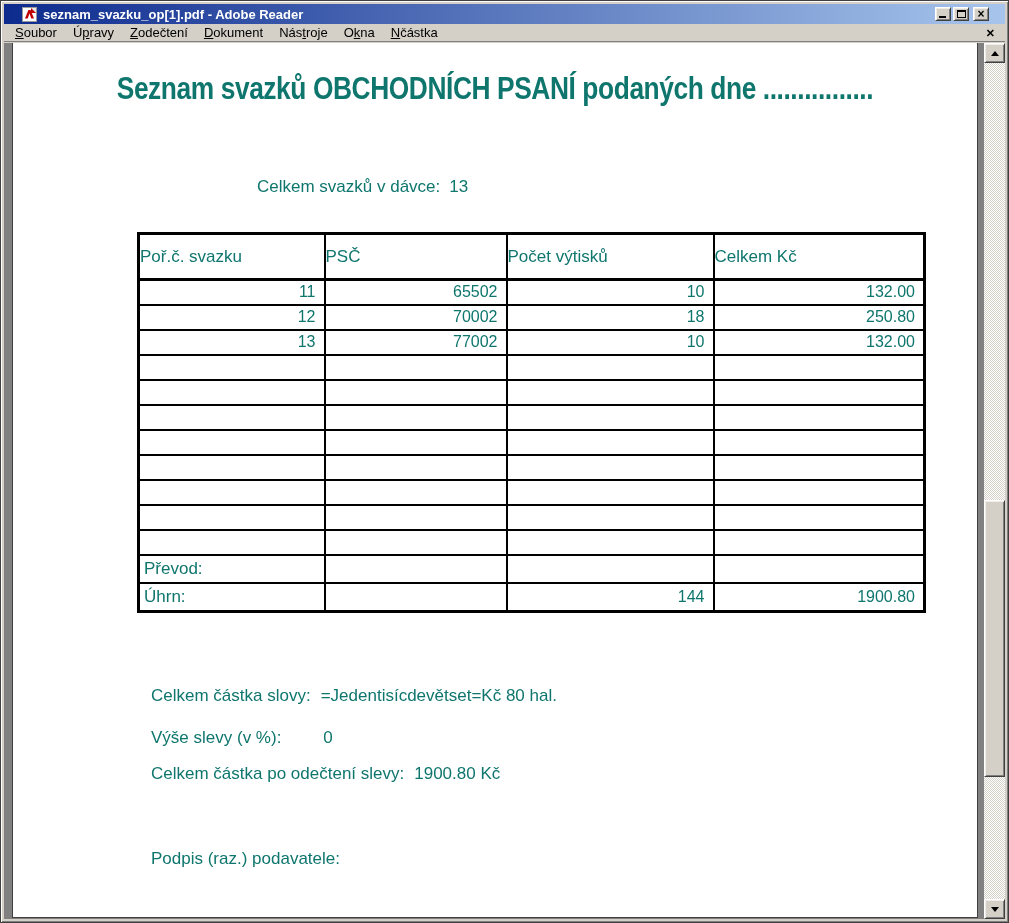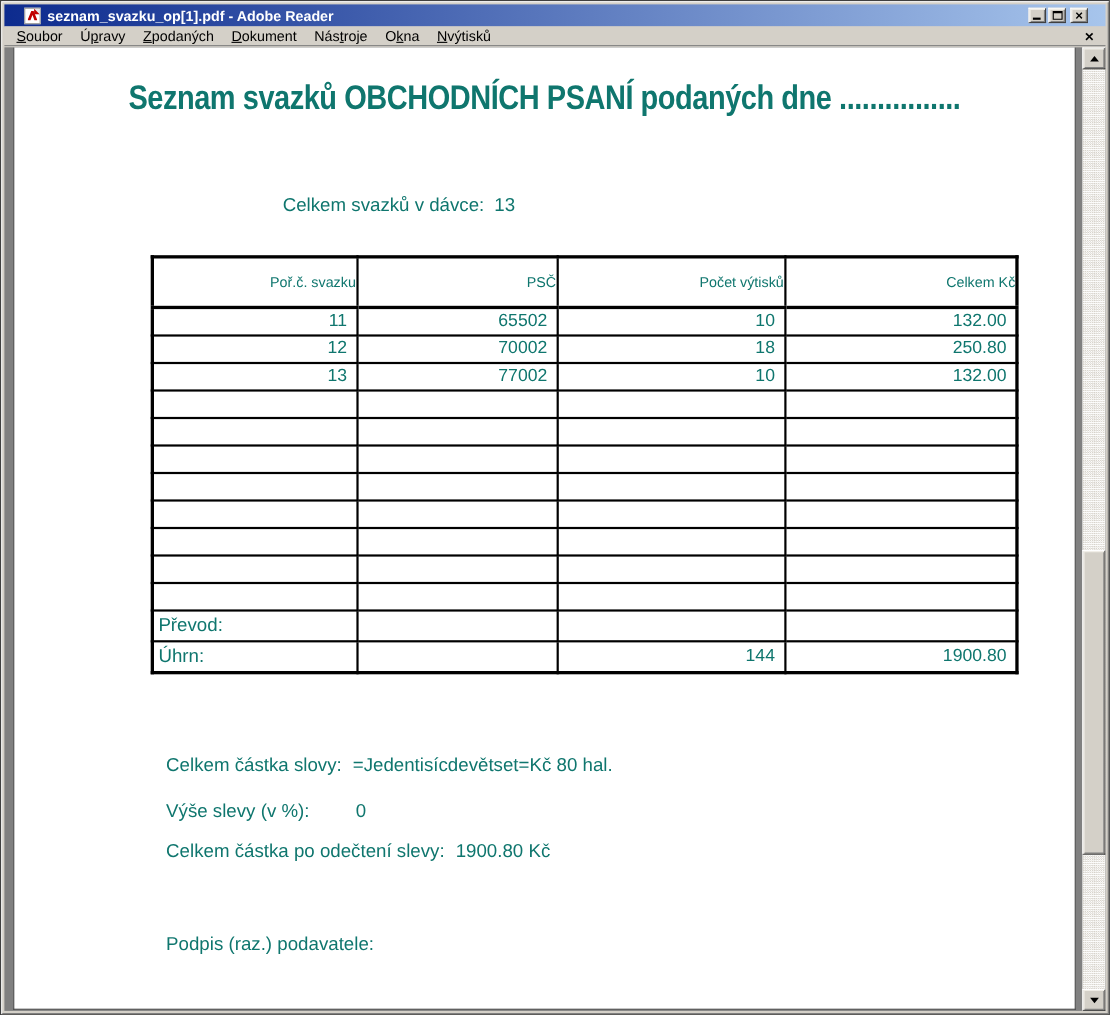--- a/index.html
+++ b/index.html
@@ -100,21 +100,21 @@
     border-collapse:collapse; table-layout:fixed; width:786px;
     font-size:16px;
   }
   table.sheet col.c1 { width:186px; }
   table.sheet col.c2 { width:182px; }
   table.sheet col.c3 { width:207px; }
   table.sheet col.c4 { width:211px; }
   table.sheet th, table.sheet td { border:2px solid #000; overflow:hidden; white-space:nowrap; }
   table.sheet { border:3px solid #000; }
   table.sheet th {
-    height:46px; font-size:13px; font-weight:normal; text-align:right;
+    height:46px; font-size:17px; font-weight:normal; text-align:left;
     border-bottom:3px solid #000;
   }
   table.sheet td { height:25px; text-align:right; padding-right:8px; }
   table.sheet tr.sum-row td { height:28px; }
   table.sheet tr.total-row td { height:29px; }
   table.sheet td.row-label { text-align:left; padding-left:4px; font-size:17px; }
 
   .sum-line { position:absolute; left:138px; font-size:17px; }
   .sum-line .value { margin-left:10px; }
   .sum-line.words { top:643px; }
@@ -143,25 +143,25 @@
         </div>
       <div class="win-btn close-btn">
           <span>×</span>
         </div>
     </div>
   </div>
 
   <div class="menubar">
     <span class="menu-item"><span class="pre"></span><span class="key">S</span><span class="post">oubor</span></span>
     <span class="menu-item"><span class="pre">Ú</span><span class="key">p</span><span class="post">ravy</span></span>
-    <span class="menu-item"><span class="pre"></span><span class="key">Z</span><span class="post">podaných</span></span>
+    <span class="menu-item"><span class="pre"></span><span class="key">Z</span><span class="post">odečtení</span></span>
     <span class="menu-item"><span class="pre"></span><span class="key">D</span><span class="post">okument</span></span>
     <span class="menu-item"><span class="pre">Nás</span><span class="key">t</span><span class="post">roje</span></span>
     <span class="menu-item"><span class="pre">O</span><span class="key">k</span><span class="post">na</span></span>
-    <span class="menu-item"><span class="pre"></span><span class="key">N</span><span class="post">výtisků</span></span>
+    <span class="menu-item"><span class="pre"></span><span class="key">N</span><span class="post">částka</span></span>
     <span class="menu-doc-close"><span>✕</span></span>
   </div>
 
   <div class="doc-area">
 
     <div class="page">
 
       <div class="pdf-title-wrap">
         <span class="pdf-title">Seznam svazků OBCHODNÍCH PSANÍ podaných dne ................</span>
       </div>

